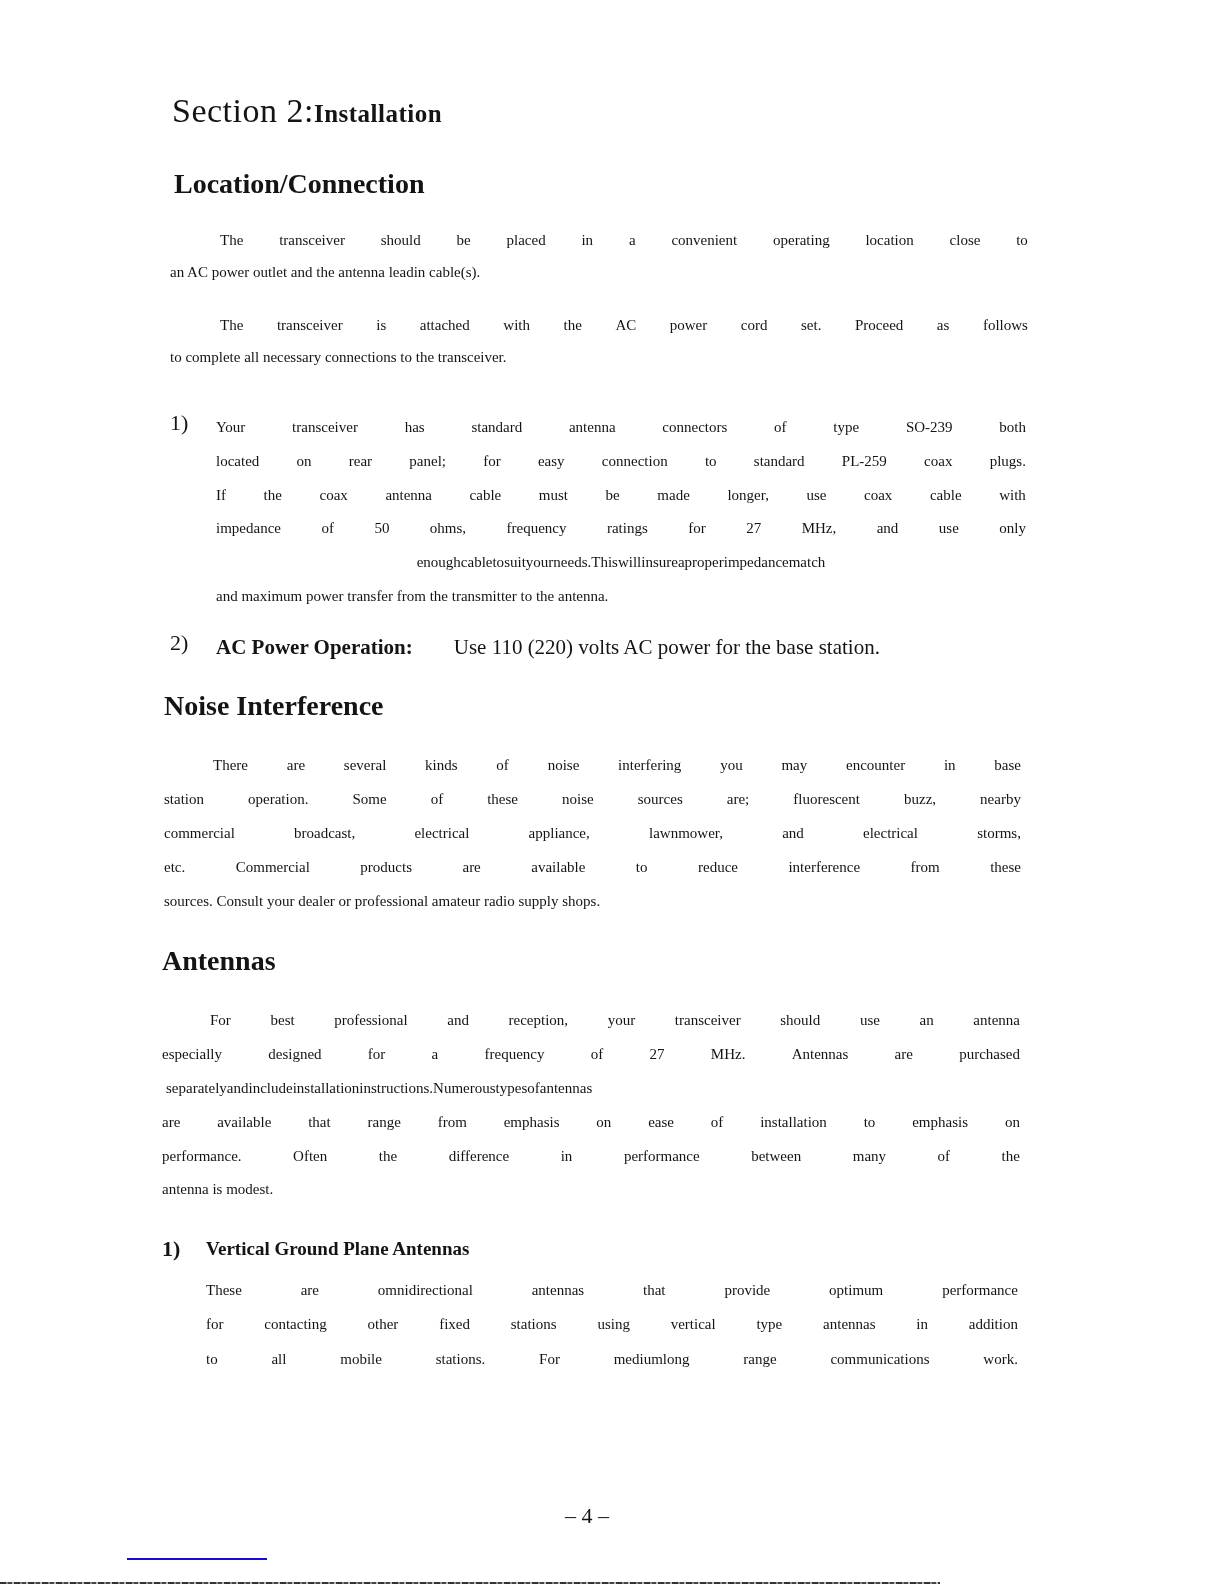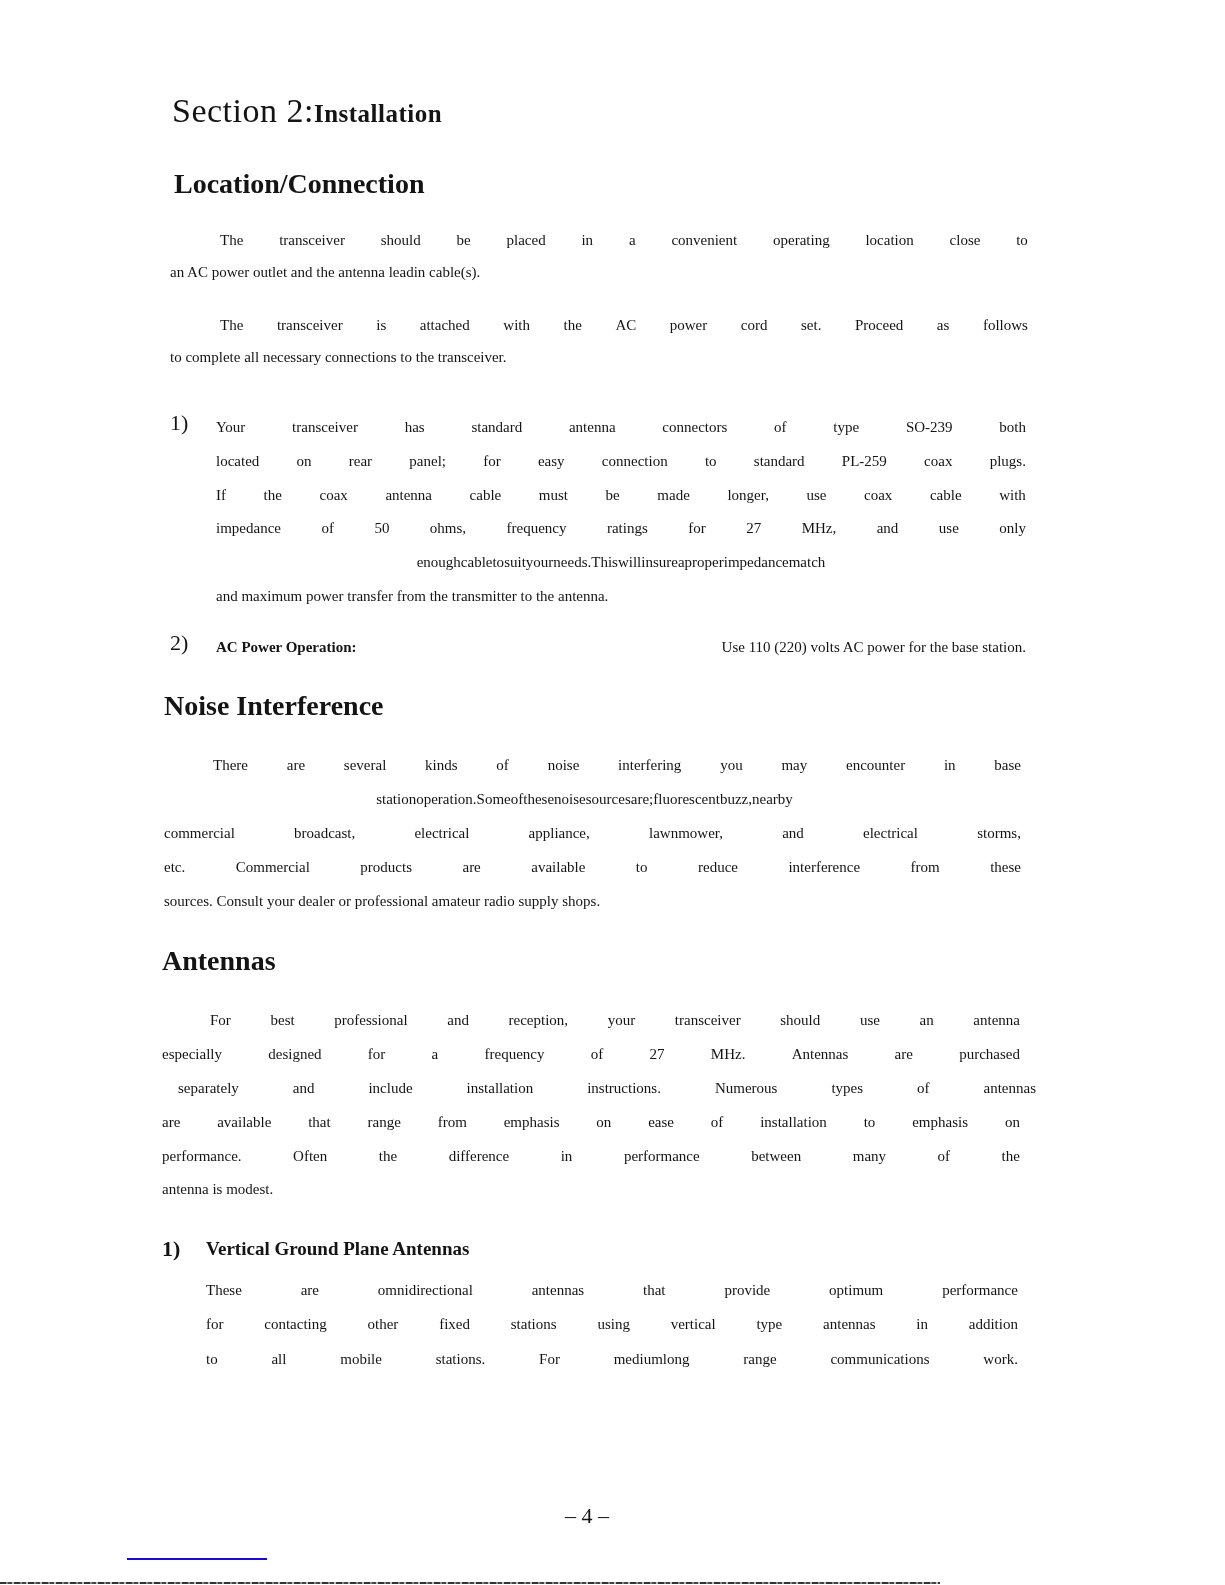--- a/index.html
+++ b/index.html
@@ -137,42 +137,42 @@
       <span>will</span>
       <span>insure</span>
       <span>a</span>
       <span>proper</span>
       <span>impedance</span>
       <span>match</span>
     </div>
   <div class="line last" style="left: 216px; top: 579px; width: auto; display: inline-block;">and maximum power transfer from the transmitter to the antenna.</div>
 
   <div class="num" style="left:170px; top:630px;">2)</div>
-  <div class="abs" style="left:216px; top:630px; font-size:15px; line-height:34px; width:810px; display:flex; justify-content:space-between;">
+  <div class="abs" style="left:216px; top:630px; font-size:21px; line-height:34px; width:810px; display:flex; gap:41px;">
     <span class="bold">AC Power Operation:</span>
     <span>Use 110 (220) volts AC power for the base station.</span>
   </div>
 
   <div class="abs h2" style="left:164px; top:690px;">Noise Interference</div>
 
   <div class="line" style="left: 213px; top: 748px; width: 808px; display: flex; justify-content: space-between;">
       <span>There</span>
       <span>are</span>
       <span>several</span>
       <span>kinds</span>
       <span>of</span>
       <span>noise</span>
       <span>interfering</span>
       <span>you</span>
       <span>may</span>
       <span>encounter</span>
       <span>in</span>
       <span>base</span>
     </div>
-  <div class="line" style="left: 156px; top: 782px; width: 857px; display: flex; justify-content: center;">
+  <div class="line" style="left: 164px; top: 782px; width: 857px; display: flex; justify-content: space-between;">
       <span>station</span>
       <span>operation.</span>
       <span>Some</span>
       <span>of</span>
       <span>these</span>
       <span>noise</span>
       <span>sources</span>
       <span>are;</span>
       <span>fluorescent</span>
       <span>buzz,</span>
@@ -223,21 +223,21 @@
       <span>for</span>
       <span>a</span>
       <span>frequency</span>
       <span>of</span>
       <span>27</span>
       <span>MHz.</span>
       <span>Antennas</span>
       <span>are</span>
       <span>purchased</span>
     </div>
-  <div class="line" style="left: 178px; top: 1071px; width: 858px; display: flex; justify-content: space-between;">
+  <div class="line" style="left: 166px; top: 1071px; width: 858px; display: flex; justify-content: flex-start;">
       <span>separately</span>
       <span>and</span>
       <span>include</span>
       <span>installation</span>
       <span>instructions.</span>
       <span>Numerous</span>
       <span>types</span>
       <span>of</span>
       <span>antennas</span>
     </div>

